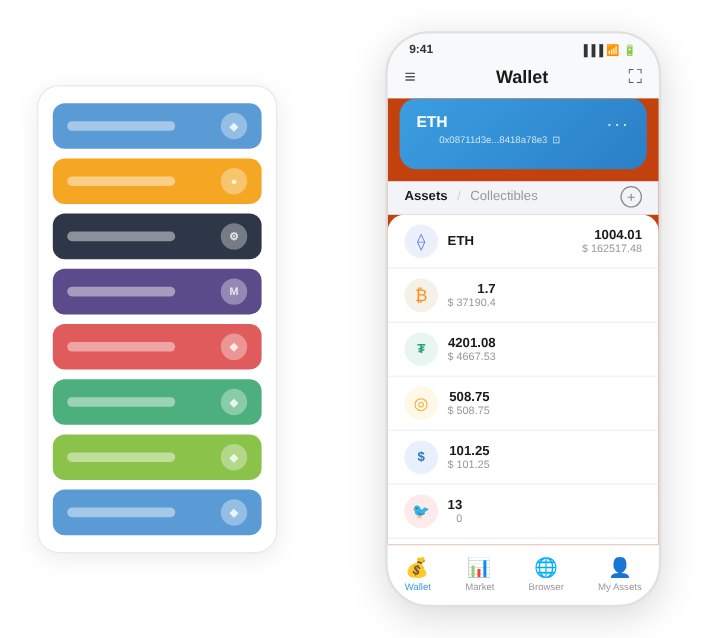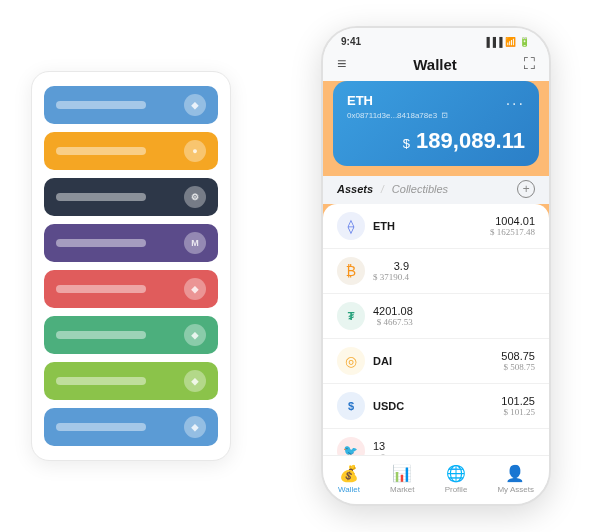--- a/index.html
+++ b/index.html
@@ -131,21 +131,21 @@
       color: #1a1a1a;
     }
 
     .header-icon {
       font-size: 16px;
       color: #555;
     }
 
     .phone-content {
       flex: 1;
-      background: #fdba74;
+      background: #c2410c;
       overflow: hidden;
       display: flex;
       flex-direction: column;
     }
 
     
     .eth-card {
       margin: 0 10px 10px;
       background: linear-gradient(135deg, #3B9EE0 0%, #2B7FC7 100%);
       border-radius: 14px;
@@ -171,41 +171,41 @@
       color: rgba(255,255,255,0.8);
     }
 
     .eth-address {
       font-size: 8px;
       color: rgba(255,255,255,0.75);
       margin-bottom: 8px;
       display: flex;
       align-items: flex-end;
       gap: 4px;
+      margin-left: 19px;
     }
 
     .eth-balance {
       font-size: 22px;
       font-weight: 700;
       text-align: right;
     }
 
     .eth-balance-prefix {
       font-size: 13px;
       font-weight: 500;
     }
 
     
     .assets-header {
       display: flex;
       justify-content: space-between;
       align-items: center;
       padding: 4px 14px 6px;
       background: #f2f4f7;
-      font-style: italic;
     }
 
     .assets-tabs {
       display: flex;
       gap: 8px;
       align-items: center;
       font-size: 11px;
     }
 
     .tab-active {
@@ -276,30 +276,29 @@
       font-weight: 600;
       color: #1a1a1a;
     }
 
     .asset-amounts {
       text-align: right;
     }
 
     .asset-amount {
       font-size: 11px;
-      font-weight: 400;
+      font-weight: 700;
       color: #1a1a1a;
       display: block;
     }
 
     .asset-usd {
       font-size: 9px;
       color: #999;
       display: block;
-      font-family: Liberation Serif, serif;
     }
 
     
     .bottom-nav {
       display: flex;
       justify-content: space-around;
       align-items: center;
       padding: 8px 0 10px;
       background: #fff;
       border-top: 1px solid #efefef;
@@ -392,24 +391,20 @@
 
       <div class="eth-card">
         <div class="eth-card-header">
           <span class="eth-label">ETH</span>
           <span class="eth-dots">...</span>
         </div>
         <div class="eth-address">
           <span>0x08711d3e...8418a78e3</span>
           <span>⊡</span>
         </div>
-        <div class="eth-balance">
-          <span class="eth-balance-prefix">$</span>
-          <span>189,089.11</span>
-        </div>
       </div>
 
       <div class="assets-header">
         <div class="assets-tabs">
           <span class="tab-active">Assets</span>
           <span class="tab-separator">/</span>
           <span class="tab-inactive">Collectibles</span>
         </div>
         <div class="add-icon">+</div>
       </div>
@@ -421,45 +416,43 @@
           <span class="asset-name">ETH</span>
           <div class="asset-amounts">
             <span class="asset-amount">1004.01</span>
             <span class="asset-usd">$ 162517.48</span>
           </div>
         </div>
 
         <div class="asset-item">
           <div class="asset-icon asset-icon-imbtc">₿</div>
           <div class="asset-amounts">
-            <span class="asset-amount">3.9</span>
+            <span class="asset-amount">1.7</span>
             <span class="asset-usd">$ 37190.4</span>
           </div>
         </div>
 
         <div class="asset-item">
           <div class="asset-icon asset-icon-usdt" style="font-weight:700;font-size:11px;">₮</div>
           <div class="asset-amounts">
             <span class="asset-amount">4201.08</span>
             <span class="asset-usd">$ 4667.53</span>
           </div>
         </div>
 
         <div class="asset-item">
           <div class="asset-icon asset-icon-dai">◎</div>
-          <span class="asset-name">DAI</span>
           <div class="asset-amounts">
             <span class="asset-amount">508.75</span>
             <span class="asset-usd">$ 508.75</span>
           </div>
         </div>
 
         <div class="asset-item">
           <div class="asset-icon asset-icon-usdc" style="font-weight:700;font-size:11px;">$</div>
-          <span class="asset-name">USDC</span>
           <div class="asset-amounts">
             <span class="asset-amount">101.25</span>
             <span class="asset-usd">$ 101.25</span>
           </div>
         </div>
 
         <div class="asset-item">
           <div class="asset-icon asset-icon-tft" style="font-size:12px;">🐦</div>
           <div class="asset-amounts">
             <span class="asset-amount">13</span>
@@ -474,21 +467,21 @@
       <div class="nav-item">
         <span class="nav-icon nav-icon-active">💰</span>
         <span class="nav-label-active">Wallet</span>
       </div>
       <div class="nav-item">
         <span class="nav-icon">📊</span>
         <span class="nav-label">Market</span>
       </div>
       <div class="nav-item">
         <span class="nav-icon">🌐</span>
-        <span class="nav-label">Profile</span>
+        <span class="nav-label">Browser</span>
       </div>
       <div class="nav-item">
         <span class="nav-icon">👤</span>
         <span class="nav-label">My Assets</span>
       </div>
     </div>
 
   </div>
 
 </div>

